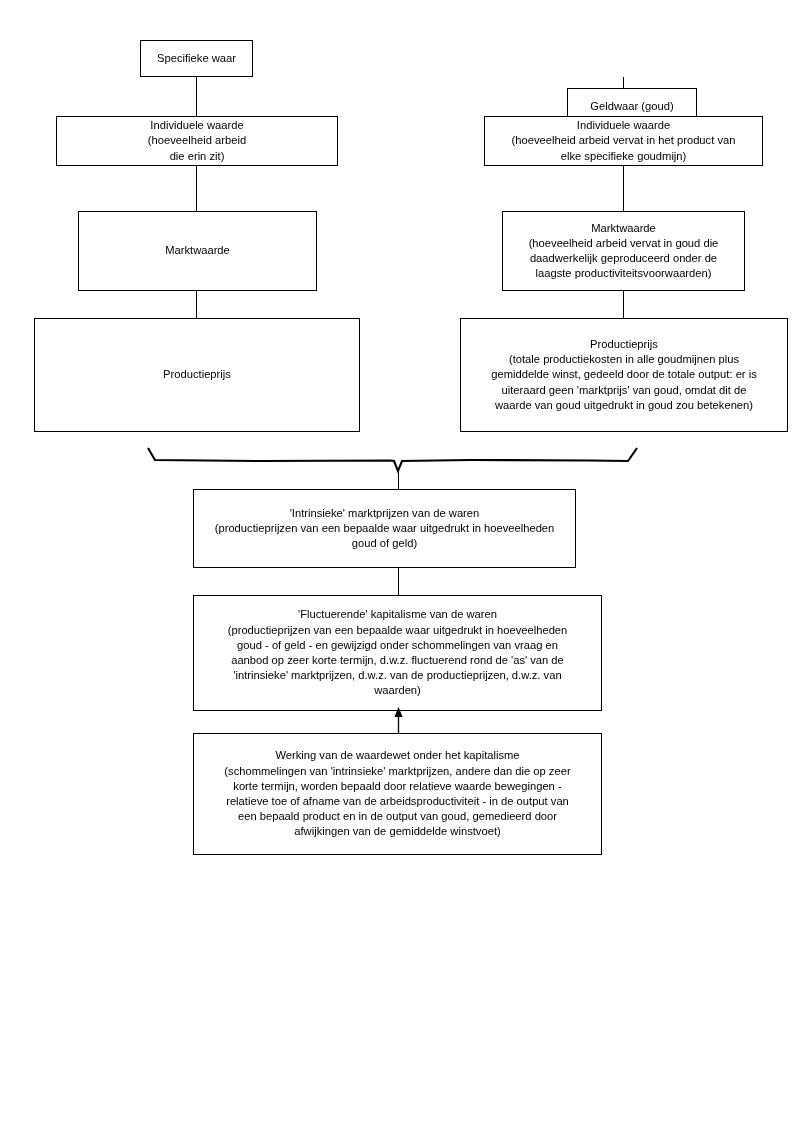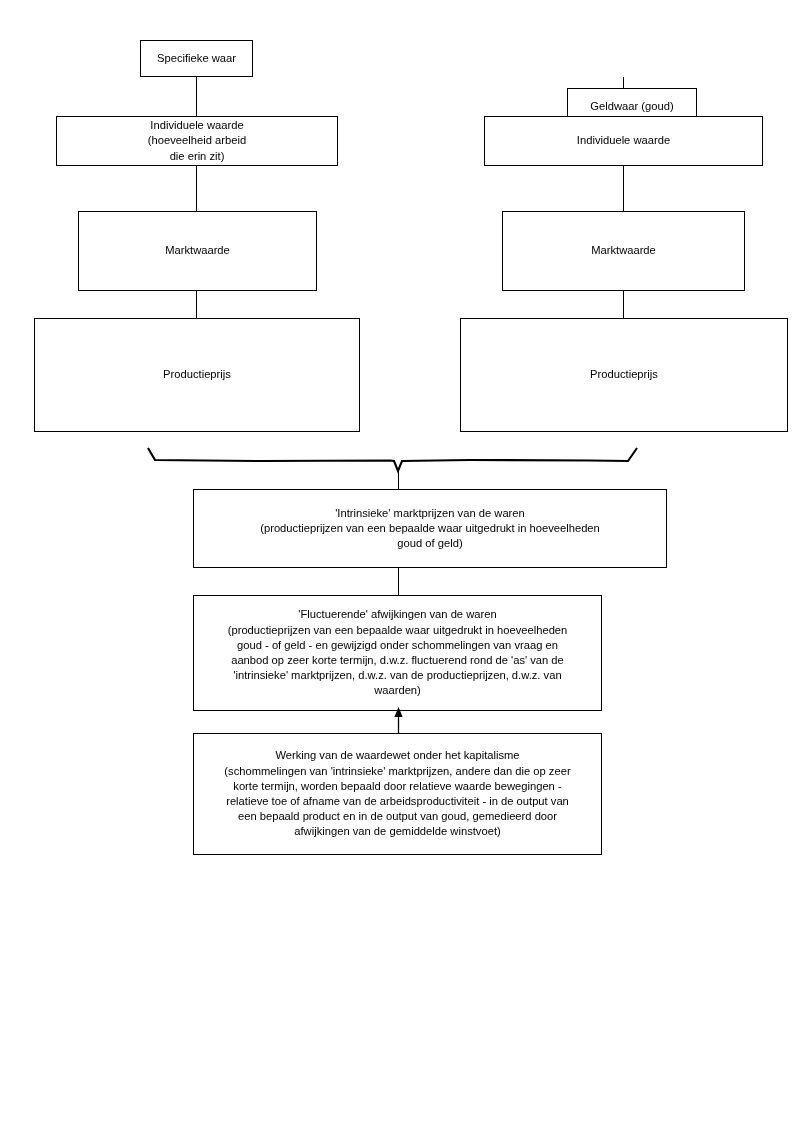--- a/index.html
+++ b/index.html
@@ -88,51 +88,54 @@
   </div>
 
   <div class="vline" style="left:623px; top:77px; height:39px;"></div>
 
   <div class="node" style="left:567px; top:40px; width:130px; height:37px;margin-top:48px;">
     <span class="body plain">Geldwaar (goud)</span>
   </div>
 
   <div class="node" style="left:484px; top:116px; width:279px; height:50px;">
     <span class="ttl">Individuele waarde</span>
+    <span class="body">(hoeveelheid arbeid vervat in het product van<br>elke specifieke goudmijn)</span>
   </div>
 
   <div class="vline" style="left:623px; top:166px; height:45px;"></div>
 
   <div class="node" style="left:502px; top:211px; width:243px; height:80px;">
     <span class="ttl">Marktwaarde</span>
+    <span class="body">(hoeveelheid arbeid vervat in goud die<br>daadwerkelijk geproduceerd onder de<br>laagste productiviteitsvoorwaarden)</span>
   </div>
 
   <div class="vline" style="left:623px; top:291px; height:27px;"></div>
 
   <div class="node" style="left:460px; top:318px; width:328px; height:114px;">
     <span class="ttl">Productieprijs</span>
+    <span class="body">(totale productiekosten in alle goudmijnen plus<br>gemiddelde winst, gedeeld door de totale output: er is<br>uiteraard geen 'marktprijs' van goud, omdat dit de<br>waarde van goud uitgedrukt in goud zou betekenen)</span>
   </div>
 
   <div class="brace-wrap" style="left:140px; top:443px; width:510px; height:36px;">
     <svg width="510" height="36" viewBox="0 0 510 36" xmlns="http://www.w3.org/2000/svg">
       <path d="M 8 5 L 15 17 L 120 18 L 250 17.5 L 254 18 L 258 28 L 262 18 L 330 17 L 450 17.5 L 488 18 L 497 5" fill="none" stroke="#000000" stroke-width="2.1" stroke-linejoin="miter" stroke-linecap="butt"></path>
     </svg>
   </div>
 
   <div class="vline" style="left:398px; top:471px; height:18px;"></div>
 
-  <div class="node" style="left:193px; top:489px; width:474px; height:79px;">
+  <div class="node" style="left:193px; top:489px; width:383px; height:79px;">
     <span class="ttl">'Intrinsieke' marktprijzen van de waren</span>
     <span class="body">(productieprijzen van een bepaalde waar uitgedrukt in hoeveelheden<br>goud of geld)</span>
   </div>
 
   <div class="vline" style="left:398px; top:568px; height:27px;"></div>
 
   <div class="node" style="left:193px; top:595px; width:409px; height:116px;">
-    <span class="ttl">'Fluctuerende' afwijkingen van de waren</span>
+    <span class="ttl">'Fluctuerende' kapitalisme van de waren</span>
     <span class="body">(productieprijzen van een bepaalde waar uitgedrukt in hoeveelheden<br>goud - of geld - en gewijzigd onder schommelingen van vraag en<br>aanbod op zeer korte termijn, d.w.z. fluctuerend rond de 'as' van de<br>'intrinsieke' marktprijzen, d.w.z. van de productieprijzen, d.w.z. van<br>waarden)</span>
   </div>
 
   <div class="arrow-svg" style="left:390px; top:706px; width:17px; height:28px;">
     <svg width="17" height="28" viewBox="0 0 17 28" xmlns="http://www.w3.org/2000/svg">
       <line x1="8.5" y1="28" x2="8.5" y2="9" stroke="#000000" stroke-width="1.3"></line>
       <polygon points="8.5,1 4.4,11 12.6,11" fill="#000000"></polygon>
     </svg>
   </div>
 

